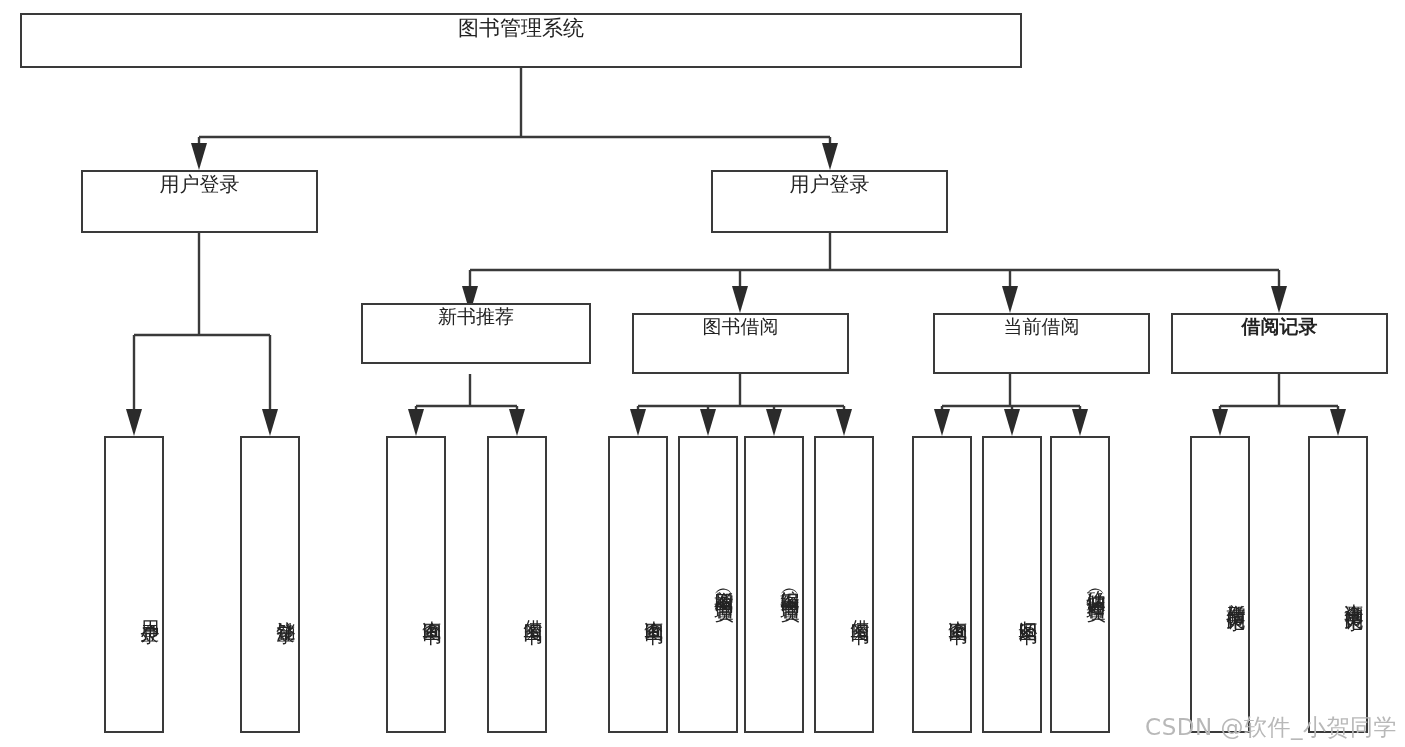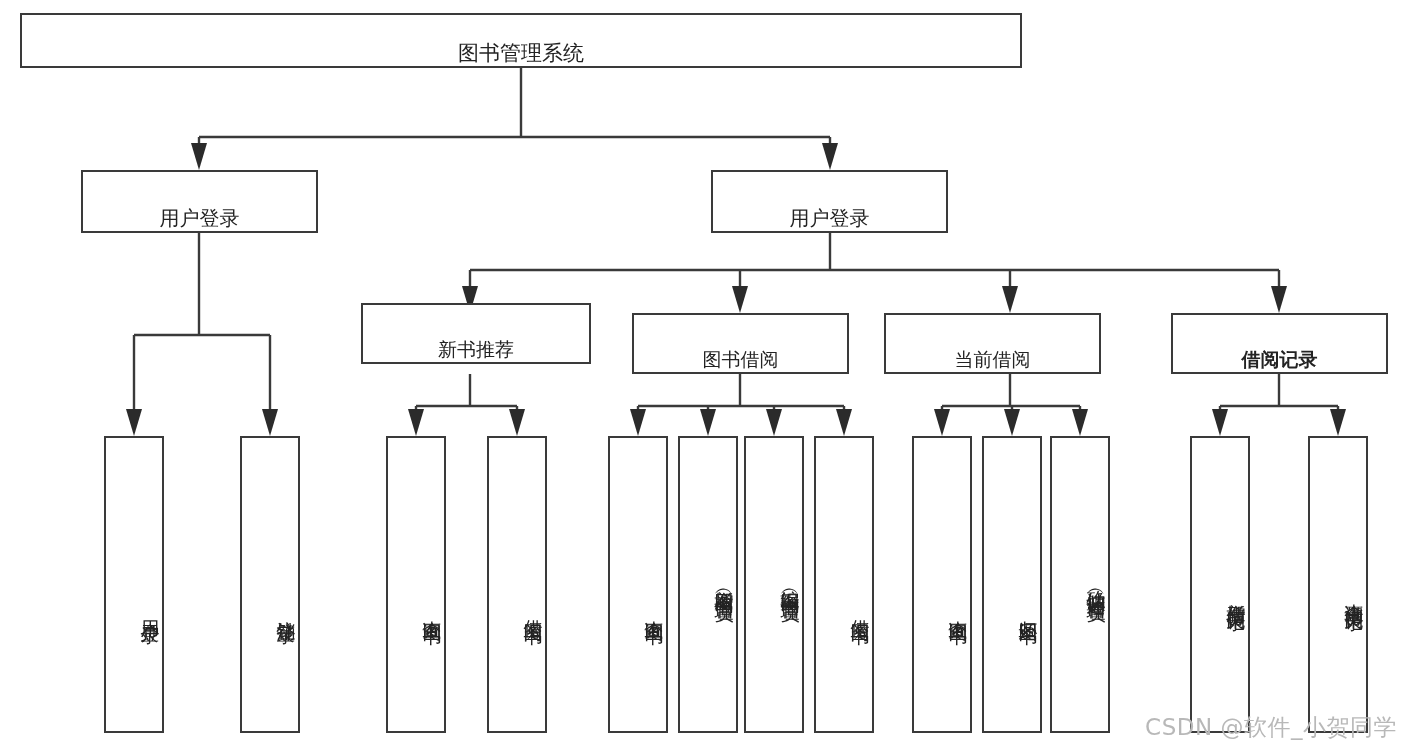--- a/index.html
+++ b/index.html
@@ -15,21 +15,21 @@
     background:#ffffff;
     overflow:hidden;
   }
   
   .box{
     position:absolute;
     box-sizing:border-box;
     border:2px solid #3a3a3a;
     background:#ffffff;
     display:flex;
-    align-items:flex-end;
+    align-items:flex-start;
     justify-content:center;
     text-align:center;
     color:#232323;
     line-height:1.25;
   }
   .box.root{font-size:21px;}
   .box.lvl1{font-size:20px;}
   .box.lvl2{font-size:19px;}
   .box.leaf{
     font-size:19px;
@@ -147,21 +147,21 @@
   </div>
 
   <div class="box lvl2" style="left:361px;top:303px;width:230px;height:61px;">
     <span>新书推荐</span>
   </div>
 
   <div class="box lvl2" style="left:632px;top:313px;width:217px;height:61px;">
     <span>图书借阅</span>
   </div>
 
-  <div class="box lvl2" style="left:884px;top:313px;width:217px;height:61px;">
+  <div class="box lvl2" style="left:933px;top:313px;width:217px;height:61px;">
     <span>当前借阅</span>
   </div>
 
   <div class="box lvl2" style="left:1171px;top:313px;width:217px;height:61px;font-weight:bold;">
     <span>借阅记录</span>
   </div>
 
   <div class="box leaf" style="left:104px;top:436px;width:60px;height:297px;padding-top:54px;">
     <span>用户登录</span>
   </div>

